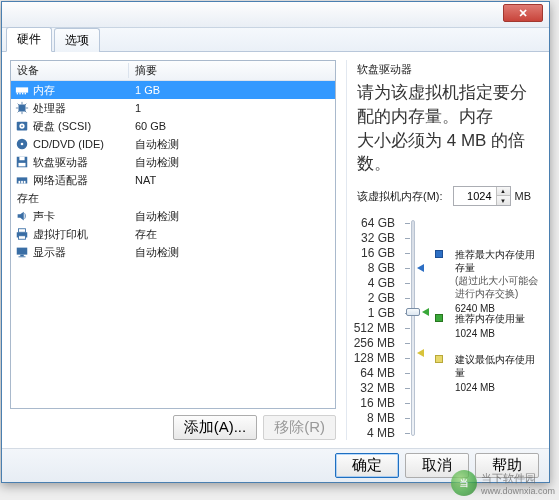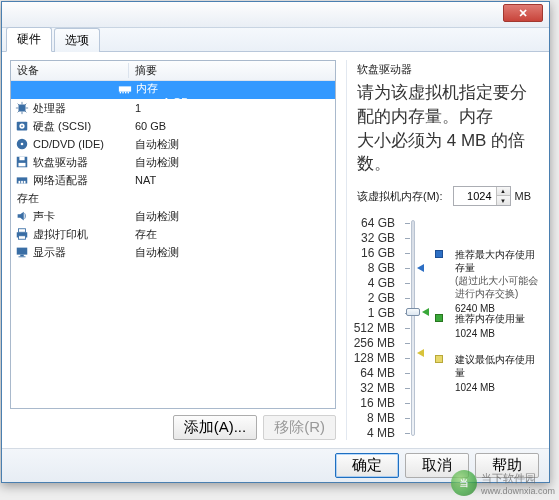--- a/index.html
+++ b/index.html
@@ -13,21 +13,21 @@
 .tab.active { background: #fff; border-bottom: 1px solid #fff; }
 .body { flex: 1; display: flex; padding: 8px; gap: 10px; background: #fff; }
 .leftpanel { width: 326px; display: flex; flex-direction: column; }
 .devicelist { flex: 1; border: 1px solid #a9b9cc; background: #fff; font-size: 11px; color: #222; overflow: hidden; }
 .dl-header { display: flex; background: linear-gradient(#fcfdfe,#eff3f8); border-bottom: 1px solid #dbe3ed; height: 20px; align-items: center; }
 .dl-header div { padding: 0 6px; font-size: 11px; }
 .col-dev { width: 118px; border-right: 1px solid #dbe3ed; }
 .col-sum { flex: 1; }
 .dl-rows { overflow: auto; }
 .dl-row { display: flex; height: 18px; align-items: center; }
-.dl-row.selected { background: #3399ff; color: #fff; flex-direction: column; }
+.dl-row.selected { background: #3399ff; color: #fff; }
 .dl-row .col-dev { display: flex; align-items: center; gap: 4px; padding-left: 4px; border-right: none; }
 .dl-row .col-sum { padding-left: 6px; }
 .dev-icon { width: 14px; height: 14px; display: inline-flex; align-items: center; justify-content: center; }
 .dev-icon svg { width: 14px; height: 14px; }
 .left-buttons { display: flex; justify-content: flex-end; gap: 6px; margin-top: 6px; }
 .btn { font-size: 15px; padding: 2px 10px; background: linear-gradient(#fcfcfc,#e8e8e8); border: 1px solid #adadad; border-radius: 2px; }
 .btn.disabled { color: #999; border-color: #d1d1d1; background: #f3f3f3; }
 .rightpanel { flex: 1; font-size: 11px; color: #222; border-left: 1px solid #e2e8f0; padding-left: 10px; padding-top: 2px; display: flex; flex-direction: column; }
 .rp-title { font-size: 11px; margin-bottom: 4px; }
 .rp-desc { font-size: 17px; color: #333; line-height: 1.4; margin-bottom: 10px; }

